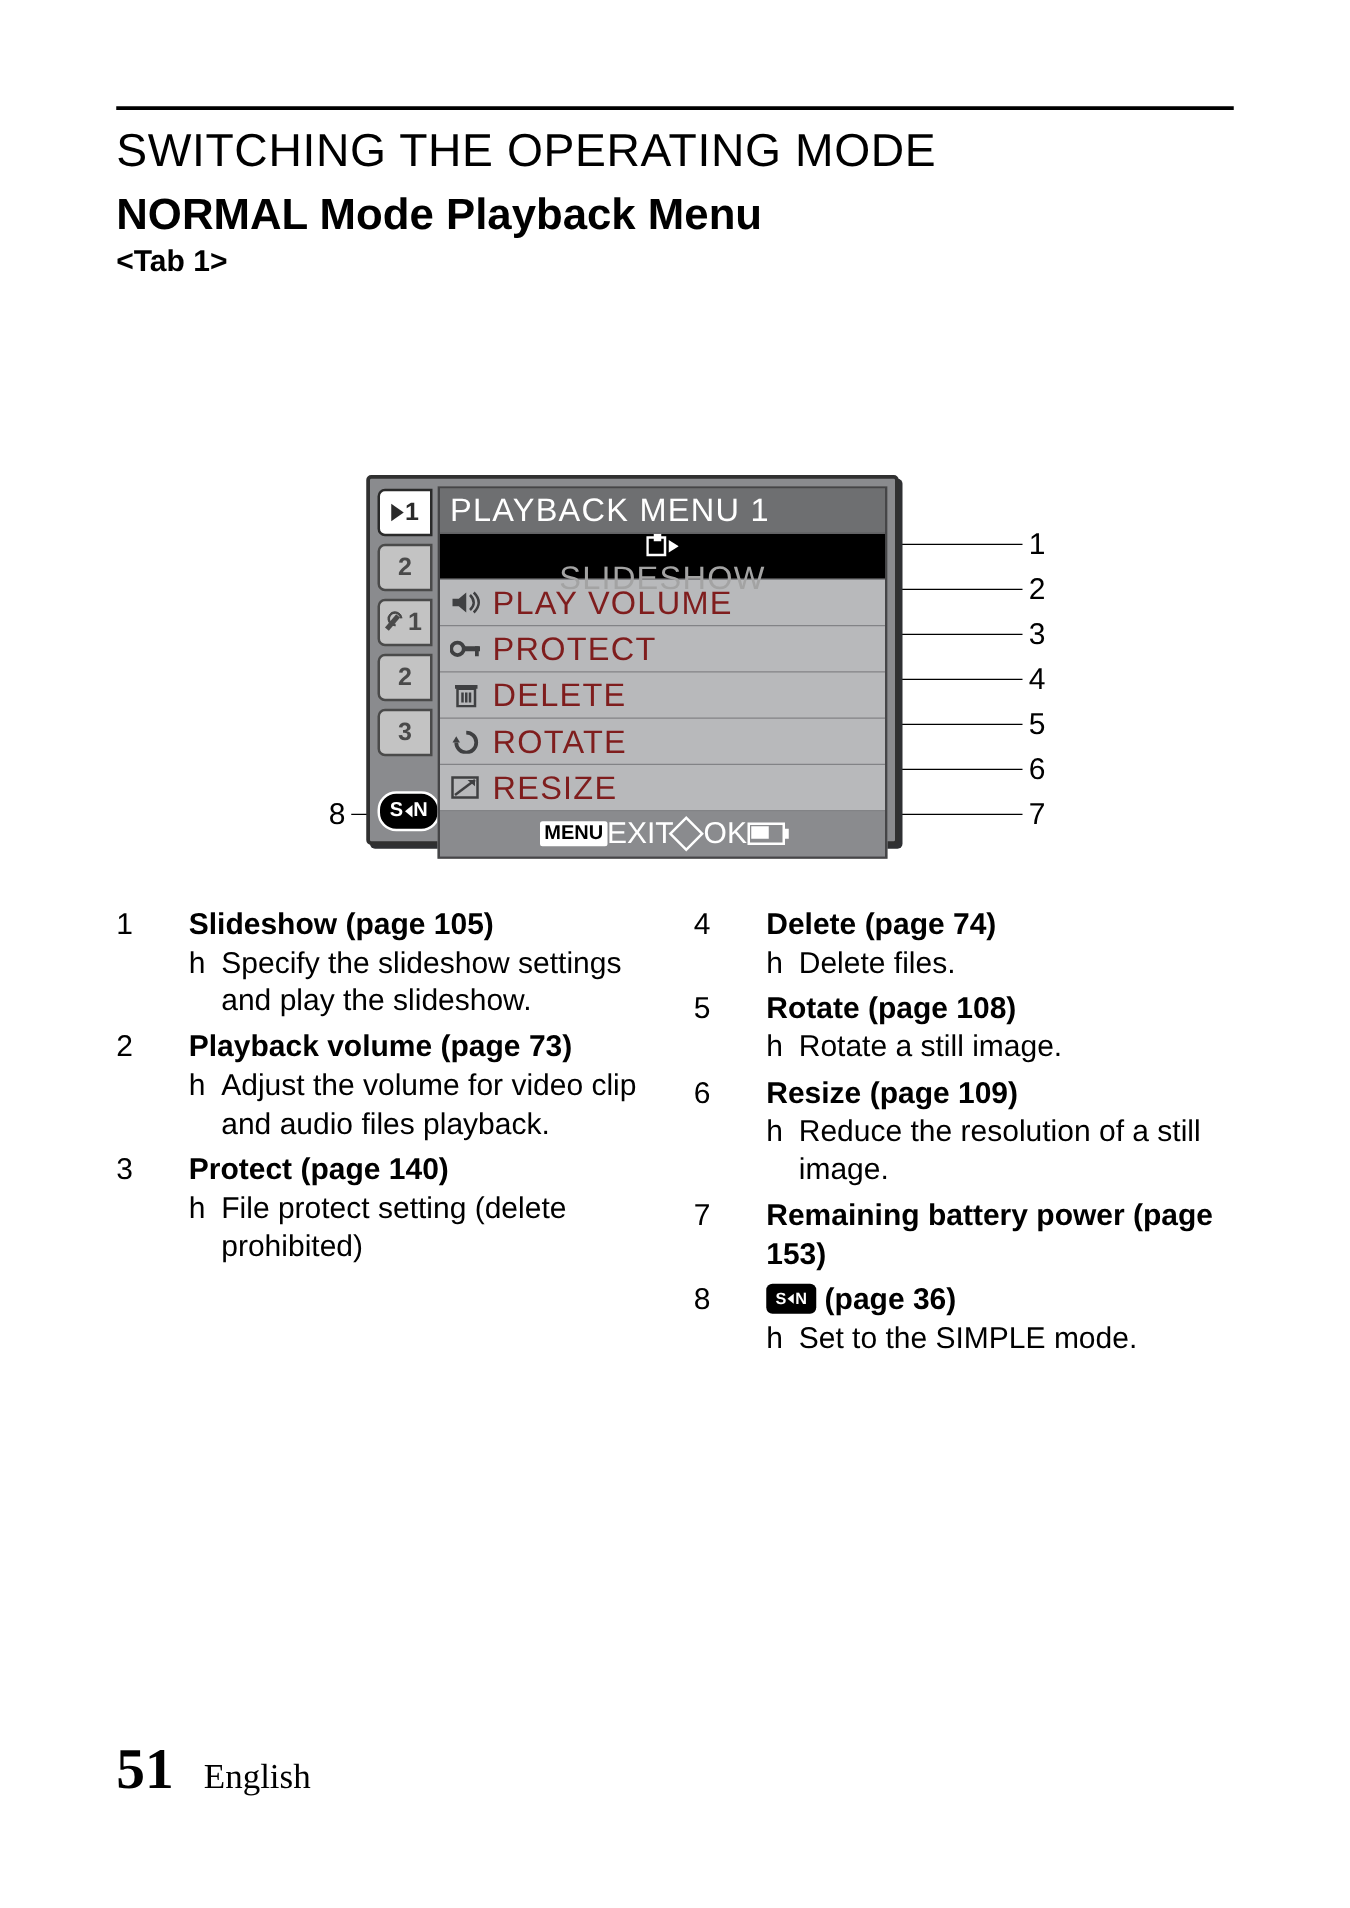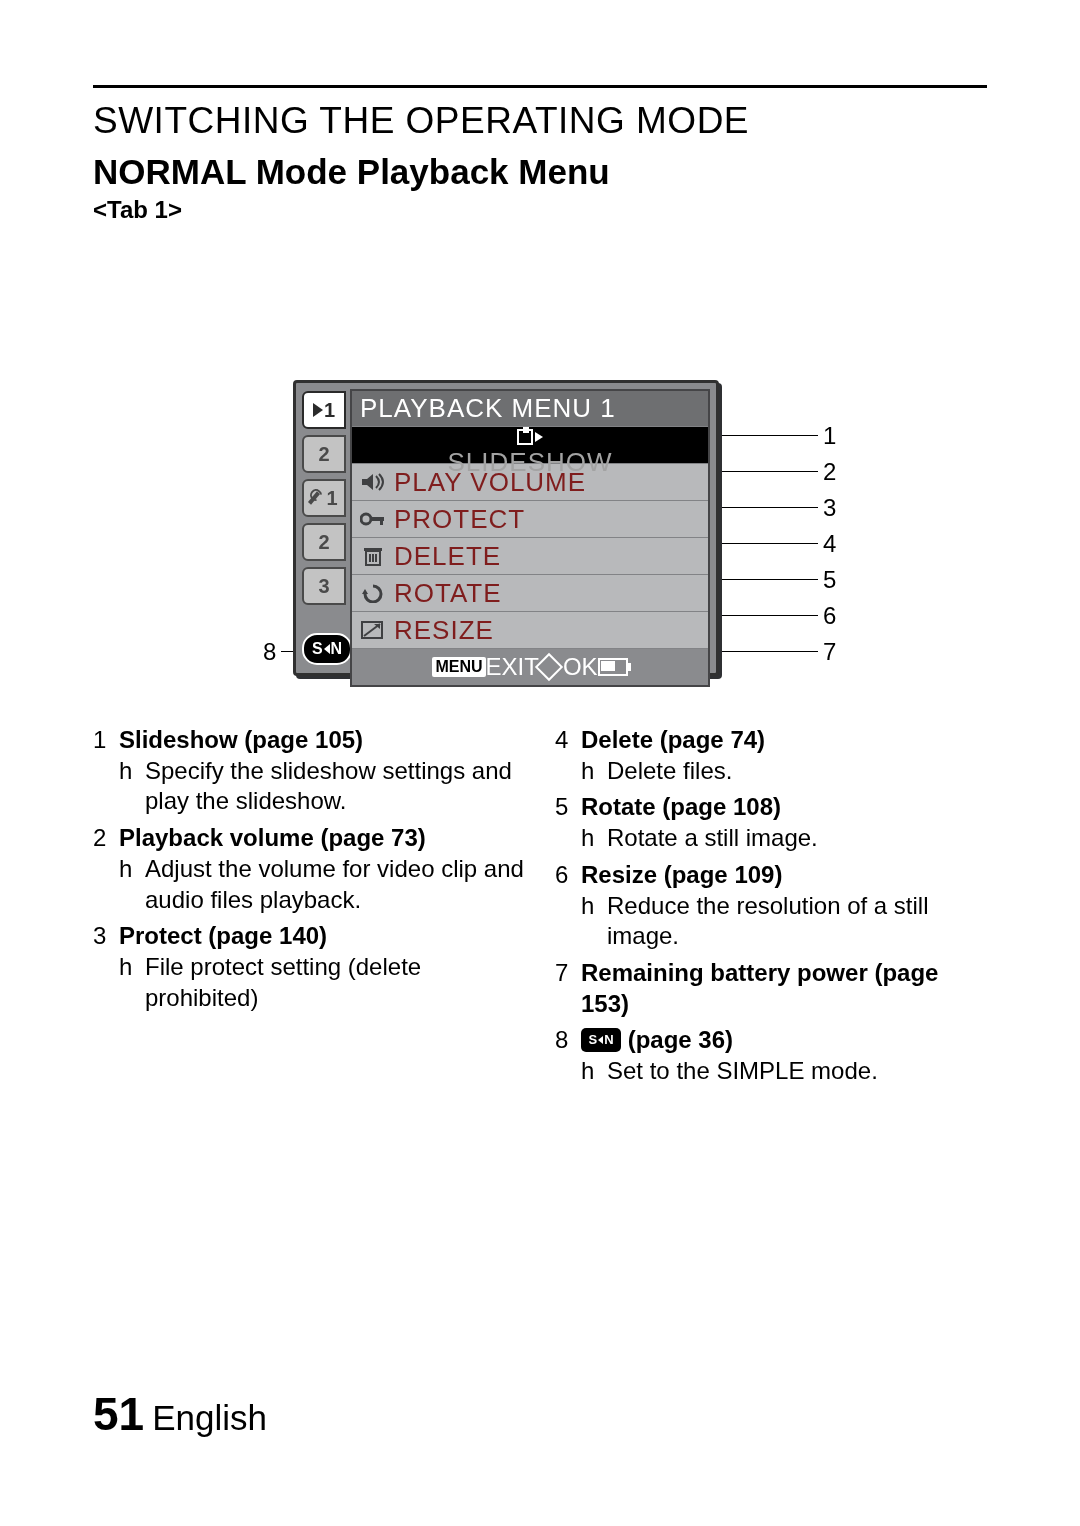--- a/index.html
+++ b/index.html
@@ -171,41 +171,41 @@
   
   .desc {
     position:absolute; left:0; top:640px; width:894px;
     display:flex; gap:30px;
     font-size:24px;
     line-height:1.28;
   }
   .col { flex:1; }
   .item { display:flex; margin-bottom:6px; }
   .item .n { width:26px; flex:none; }
-  .item .body { flex:1; }
+  .item .body { flex:1;margin-left:32px; }
   .item .title { font-weight:700; }
   .sub { display:flex; padding-left:0; }
   .sub .bullet { width:26px; flex:none; }
   .sn-mini {
     display:inline-flex; align-items:center; justify-content:center;
     width:40px; height:24px; background:#000; color:#fff; border-radius:5px;
     font-weight:700; font-size:13px; vertical-align:middle; position:relative; top:-2px;
   }
   .sn-mini .tri{
     width:0;height:0;border-top:4px solid transparent;border-bottom:4px solid transparent;
     border-right:5px solid #fff; margin:0 1px;
   }
 
   
   .pg-footer {
     position:absolute; left:93px; bottom:85px;
-    display:flex; align-items:baseline; gap:8px;
+    display:flex; align-items:baseline; gap:24px;font-family:Liberation Serif, serif;
   }
   .pg-num { font-size:46px; font-weight:700; }
-  .pg-lang { font-size:35px; }
+  .pg-lang { font-size:28px; }
 </style>
 </head>
 <body>
 
 <div class="page">
   <div class="rule-top"></div>
   <div class="h1">SWITCHING THE OPERATING MODE</div>
   <div class="h2">NORMAL Mode Playback Menu</div>
   <div class="tab-label">&lt;Tab 1&gt;</div>
 

